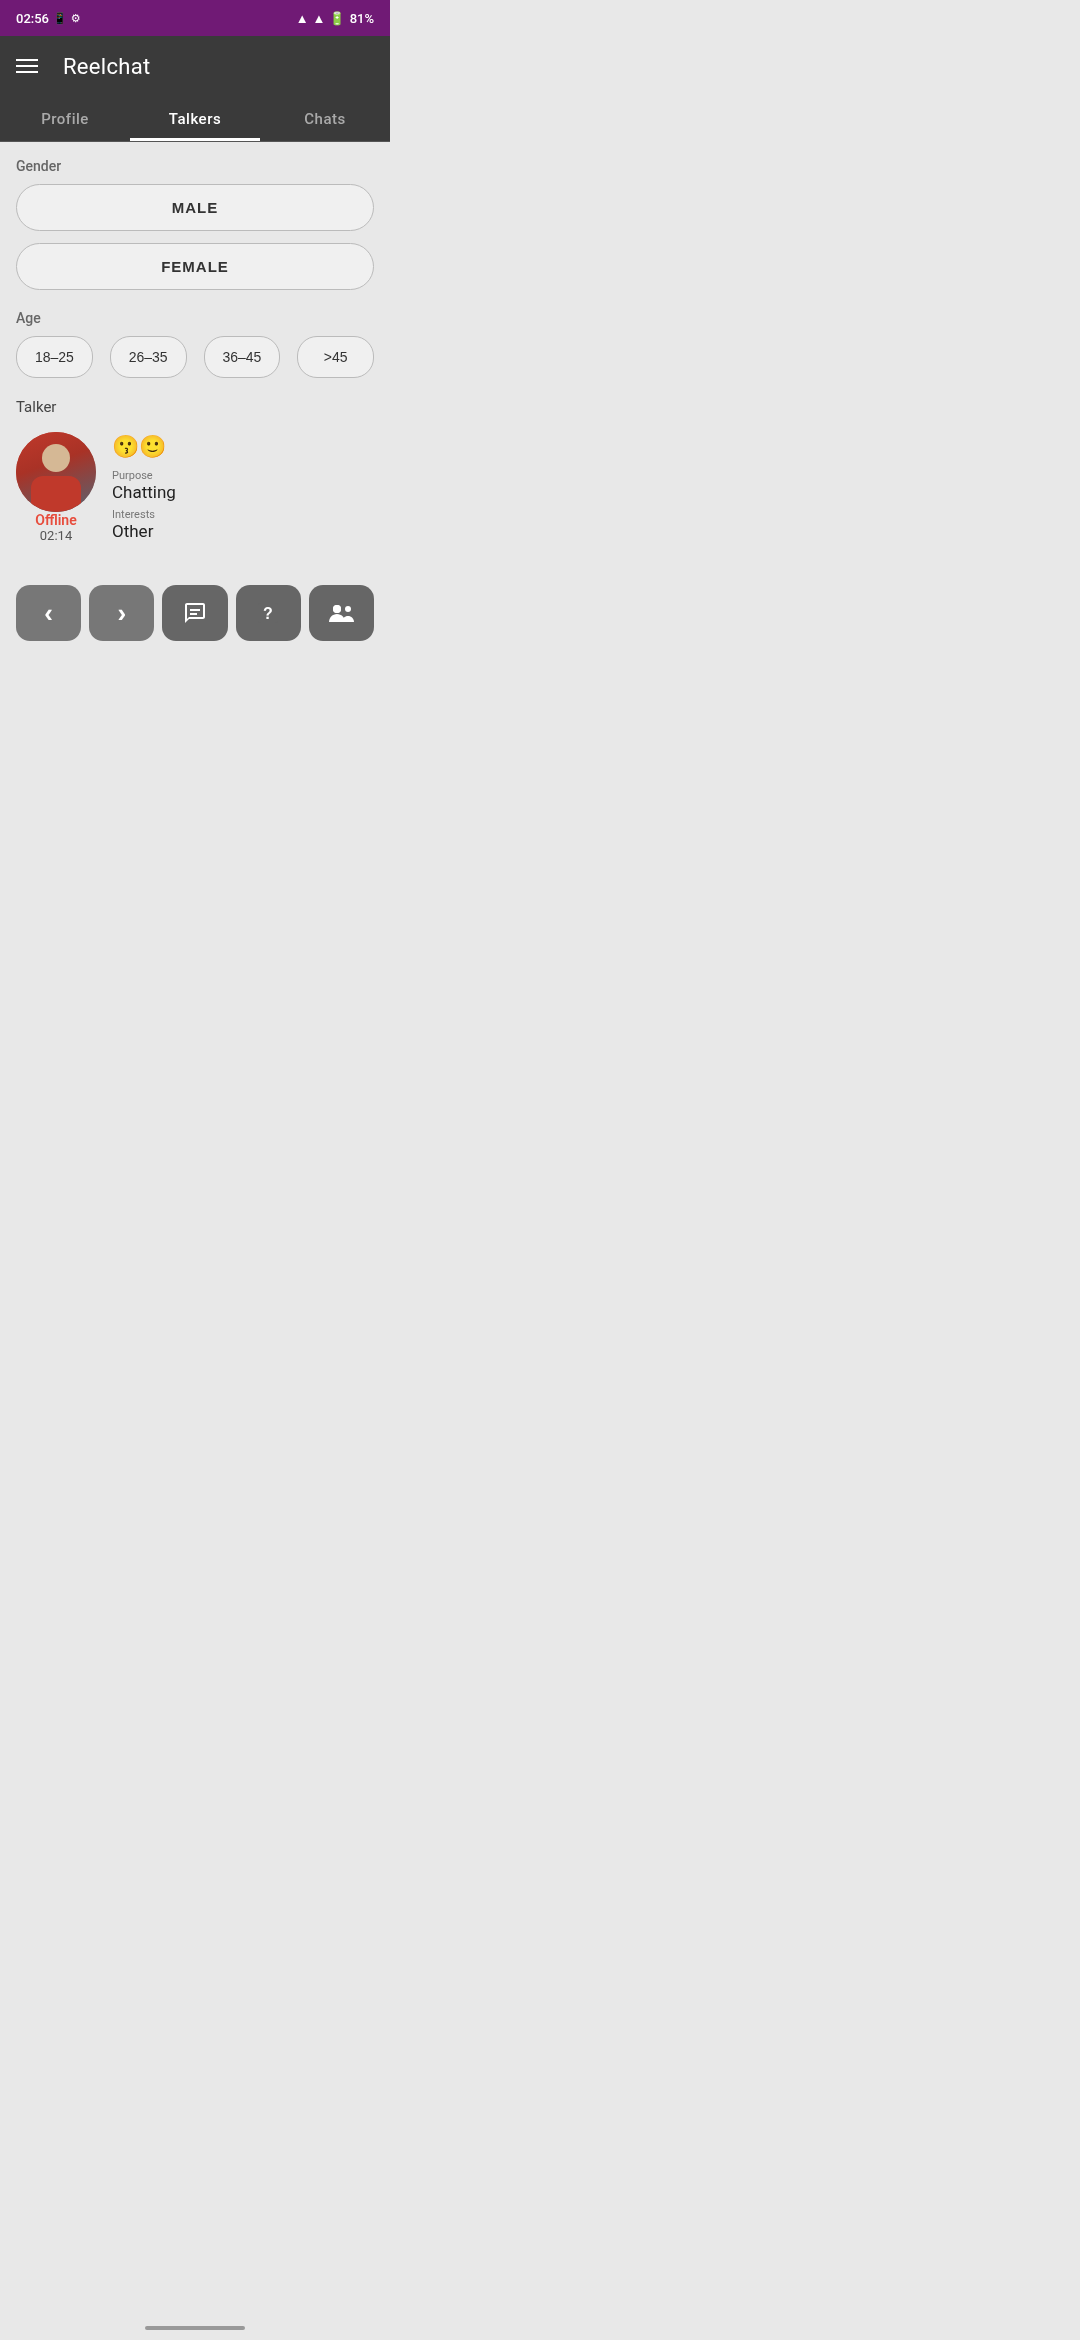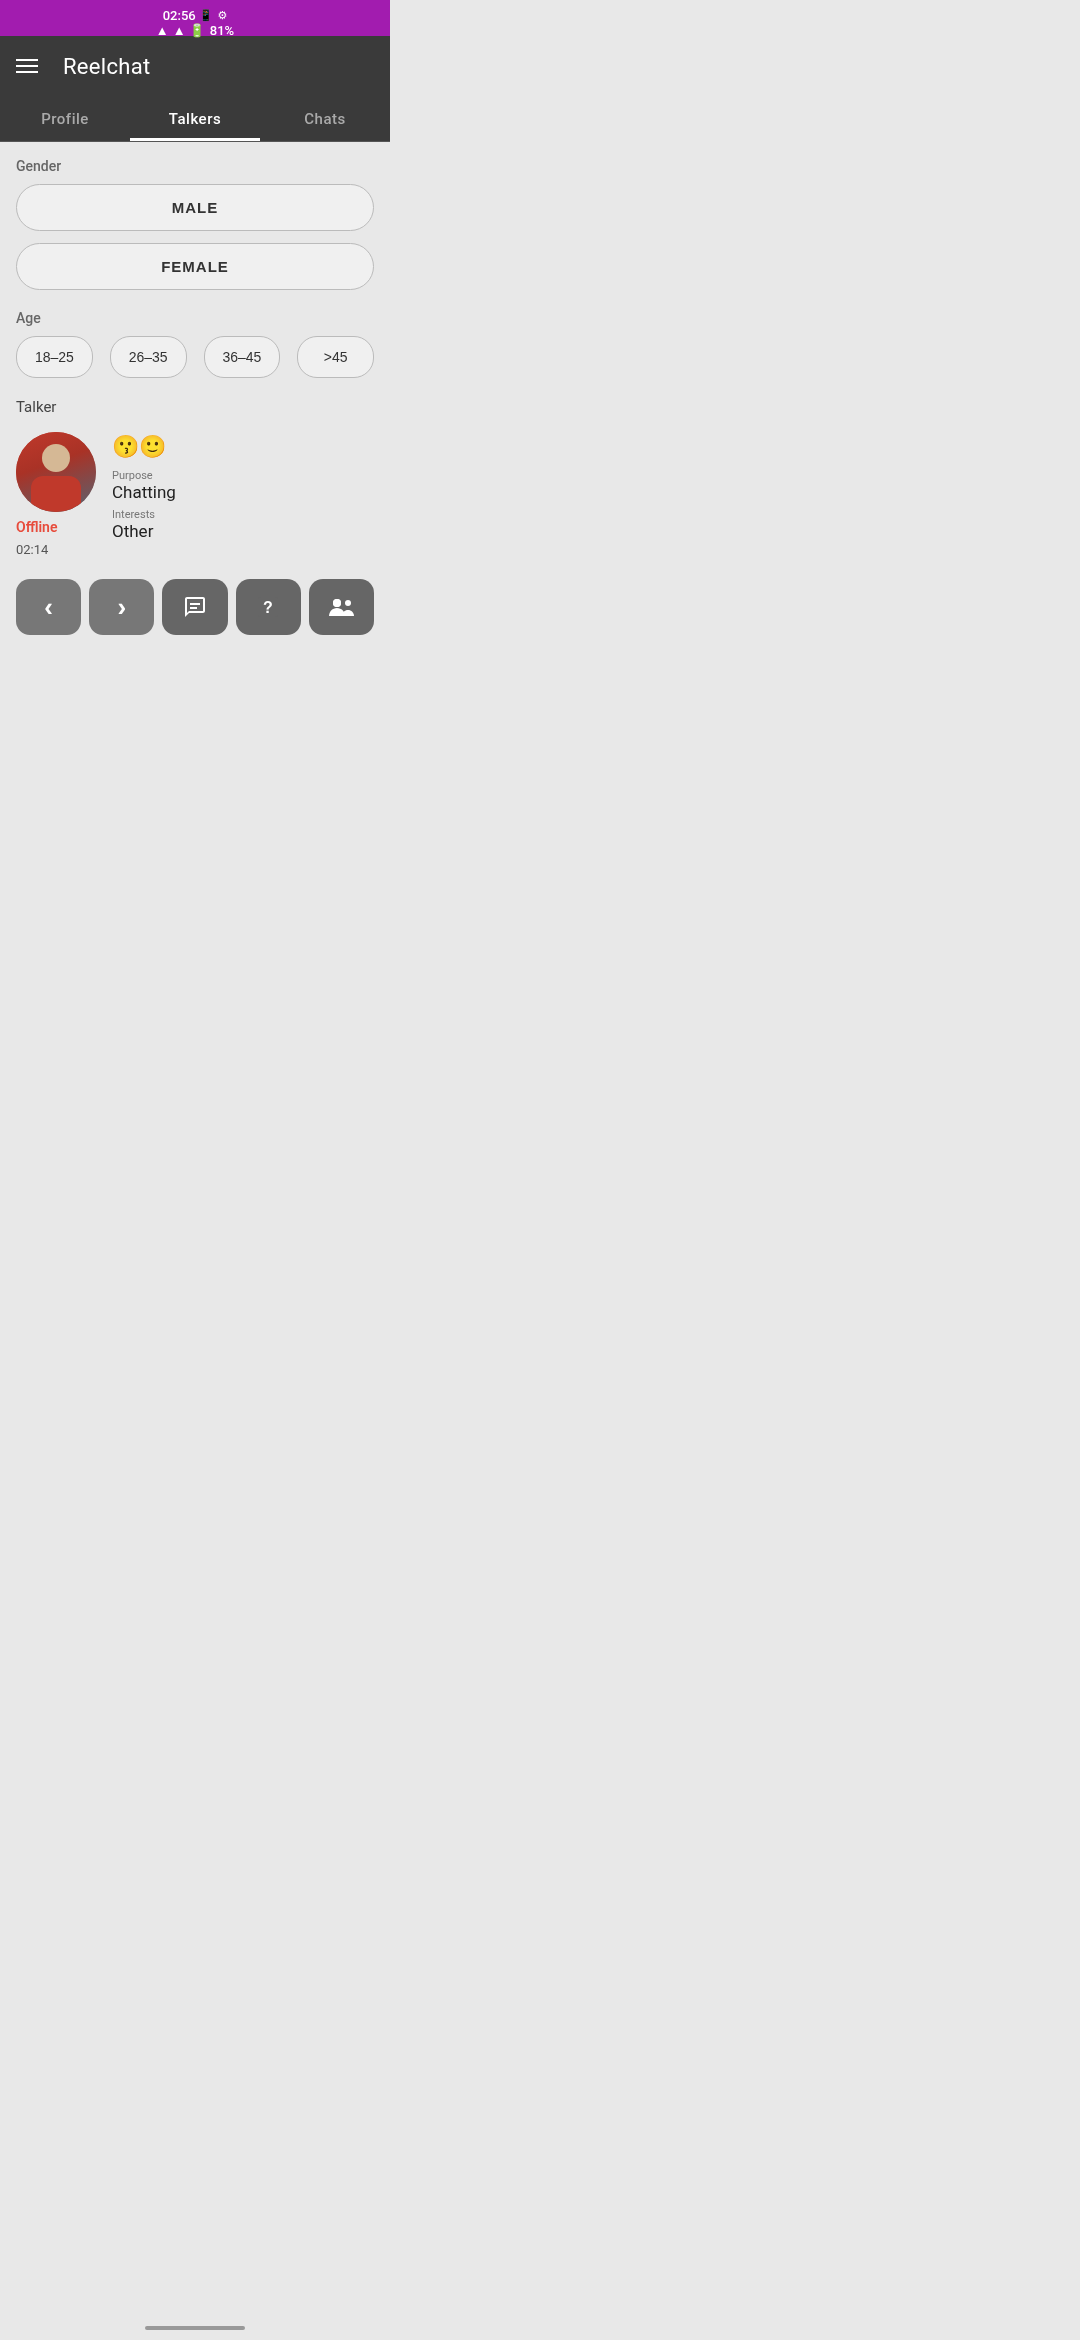--- a/index.html
+++ b/index.html
@@ -7,29 +7,29 @@
     body {
       width: 390px;
       min-height: 844px;
       background: #e8e8e8;
       font-family: 'Roboto', Arial, sans-serif;
       overflow-x: hidden;
     }
 
     
     .status-bar {
-      background: #a21caf;
-      color: #fff;
-      display: flex;
+      background: #701a75;
+      color: #fff;
+      display: flex;
+      justify-content: space-between;
       align-items: center;
       padding: 8px 16px;
       height: 36px;
       font-size: 13px;
       font-weight: 500;
-      flex-direction: column;
     }
     .status-left { display: flex; align-items: center; gap: 4px; }
     .status-right { display: flex; align-items: center; gap: 4px; }
 
     
     .app-bar {
       background: #3a3a3a;
       color: #fff;
       display: flex;
       align-items: center;
@@ -124,39 +124,40 @@
       background: #f0f0f0;
       color: #333;
       font-size: 14px;
       font-weight: 500;
       cursor: pointer;
       text-align: center;
     }
 
     
     .talker-section {
-      margin-bottom: 16px;
+      margin-bottom: 32px;
     }
     .talker-label {
       font-size: 15px;
       color: #444;
       margin-bottom: 10px;
       font-weight: 400;
     }
     .talker-card {
       background: #e8e8e8;
       display: flex;
       align-items: flex-start;
       gap: 16px;
       padding: 6px 0;
     }
     .talker-avatar-wrap {
       display: flex;
       flex-direction: column;
-      gap: 7px;
+      align-items: center;
+      gap: 0;
     }
     .talker-avatar {
       width: 80px;
       height: 80px;
       border-radius: 50%;
       background: linear-gradient(135deg, #c0392b 30%, #7f8c8d 100%);
       overflow: hidden;
       display: flex;
       align-items: center;
       justify-content: center;

